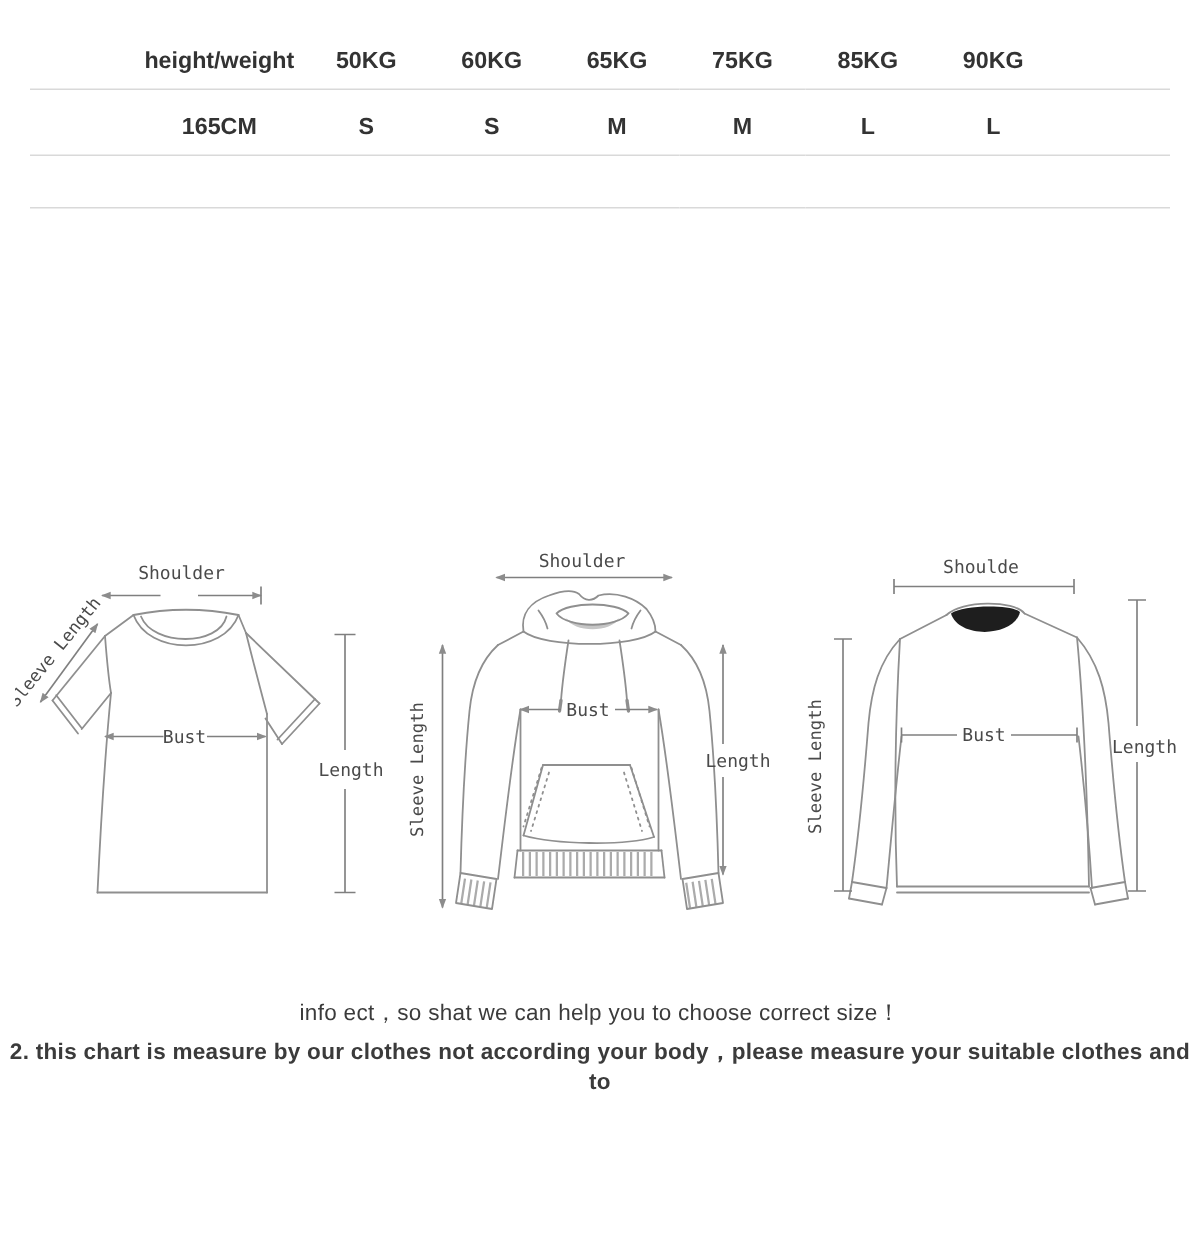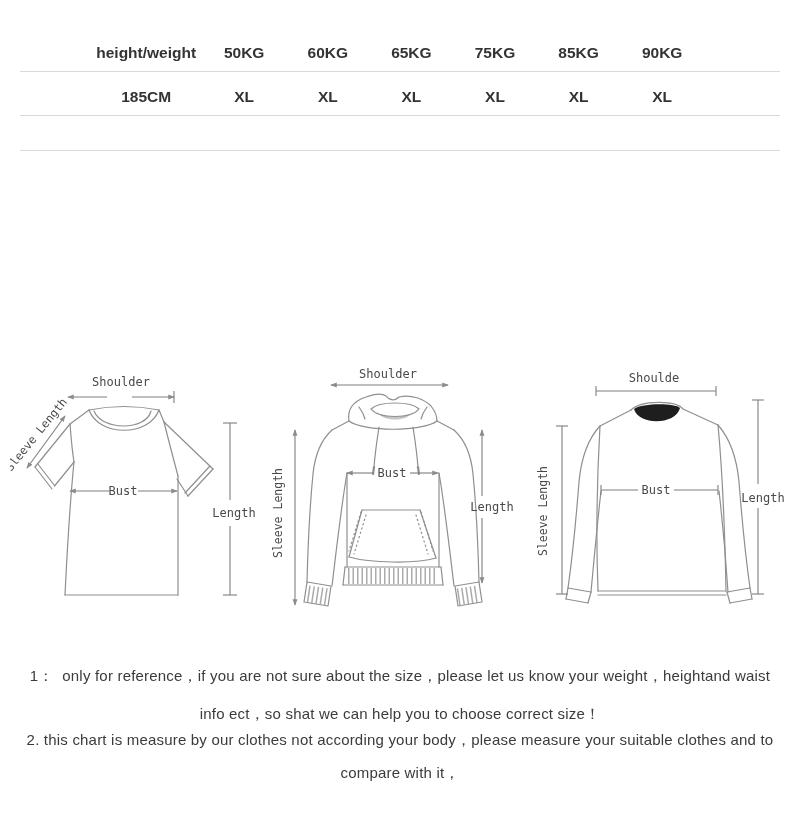--- a/index.html
+++ b/index.html
@@ -1,21 +1,21 @@
 <!DOCTYPE html>
 <html><head>
 <meta charset="utf-8">
 <style>
   * { margin:0; padding:0; box-sizing:border-box; }
   html,body { width:800px; height:822px; background:#ffffff; }
   body { position:relative; font-family:"Liberation Sans", sans-serif; overflow:hidden; }
 
   
   table.size-table {
-    position:absolute; left:20px; top:16px; width:760px;
+    position:absolute; left:20px; top:4px; width:760px;
     border-collapse:collapse; table-layout:fixed;
   }
   table.size-table th, table.size-table td {
     border-bottom:1px solid #d9d9d9;
     vertical-align:bottom; padding-bottom:9px;
     font-weight:bold; font-size:15.5px; color:#333333;
     text-align:center; white-space:nowrap; overflow:visible;
   }
   table.size-table thead tr { height:55px; }
   table.size-table tbody tr { height:44px; }
@@ -39,21 +39,21 @@
   .notes {
     position:absolute; left:0; top:666px; width:800px;
     text-align:center; color:#3b3b3b;
   }
   .note-line {
     font-size:15px; line-height:20px; white-space:pre-wrap;
     letter-spacing:0.2px;
   }
   .nl1 { margin-bottom:18px; }
   .nl2 { margin-bottom:6px; }
-  .nl3 { margin-bottom:13px; }
+  .nl3 { margin-bottom:13px;font-weight:bold; }
 </style>
 </head>
 <body>
 
 <svg width="0" height="0" style="position:absolute" aria-hidden="true">
   <defs>
     <marker id="arr" viewBox="0 0 8 8" markerWidth="6" markerHeight="6" refX="7" refY="4" orient="auto-start-reverse">
       <path d="M0,1 L8,4 L0,7 Z" fill="#8c8c8c"></path>
     </marker>
   </defs>
@@ -79,27 +79,27 @@
         <th>60KG</th>
         <th>65KG</th>
         <th>75KG</th>
         <th>85KG</th>
         <th>90KG</th>
         <th></th>
       </tr>
     </thead>
     <tbody>
       <tr>
-        <td class="c-first">185CM</td>
-        <td>XL</td>
-        <td>XL</td>
-        <td>XL</td>
-        <td>XL</td>
-        <td>XL</td>
-        <td>XL</td>
+        <td class="c-first">165CM</td>
+        <td>S</td>
+        <td>S</td>
+        <td>M</td>
+        <td>M</td>
+        <td>L</td>
+        <td>L</td>
         <td></td>
       </tr>
       <tr class="empty-row">
           <td colspan="8"></td>
         </tr>
     </tbody>
   </table>
 
   <svg class="diagram tshirt" width="250" height="285" viewBox="0 0 250 285">
     <g stroke="#8f8f8f" stroke-width="1.2" fill="none" stroke-linecap="round" stroke-linejoin="round">
@@ -240,19 +240,17 @@
     </g>
     <g font-size="12">
       <text x="124" y="24" text-anchor="middle">Shoulde</text>
       <text font-size="11.5" transform="translate(17,198) rotate(-90)">Sleeve Length</text>
       <text x="126" y="136" text-anchor="middle">Bust</text>
       <text x="233" y="144" text-anchor="middle">Length</text>
     </g>
   </svg>
 
   <div class="notes">
-    <div class="note-line nl1">1：  only for reference，if you are not sure about the size，please let us know your weight，heightand waist</div>
     <div class="note-line nl2">info ect，so shat we can help you to choose correct size！</div>
     <div class="note-line nl3">2. this chart is measure by our clothes not according your body，please measure your suitable clothes and to</div>
-    <div class="note-line">compare with it，</div>
   </div>
 
 </div>
 
 </body></html>

